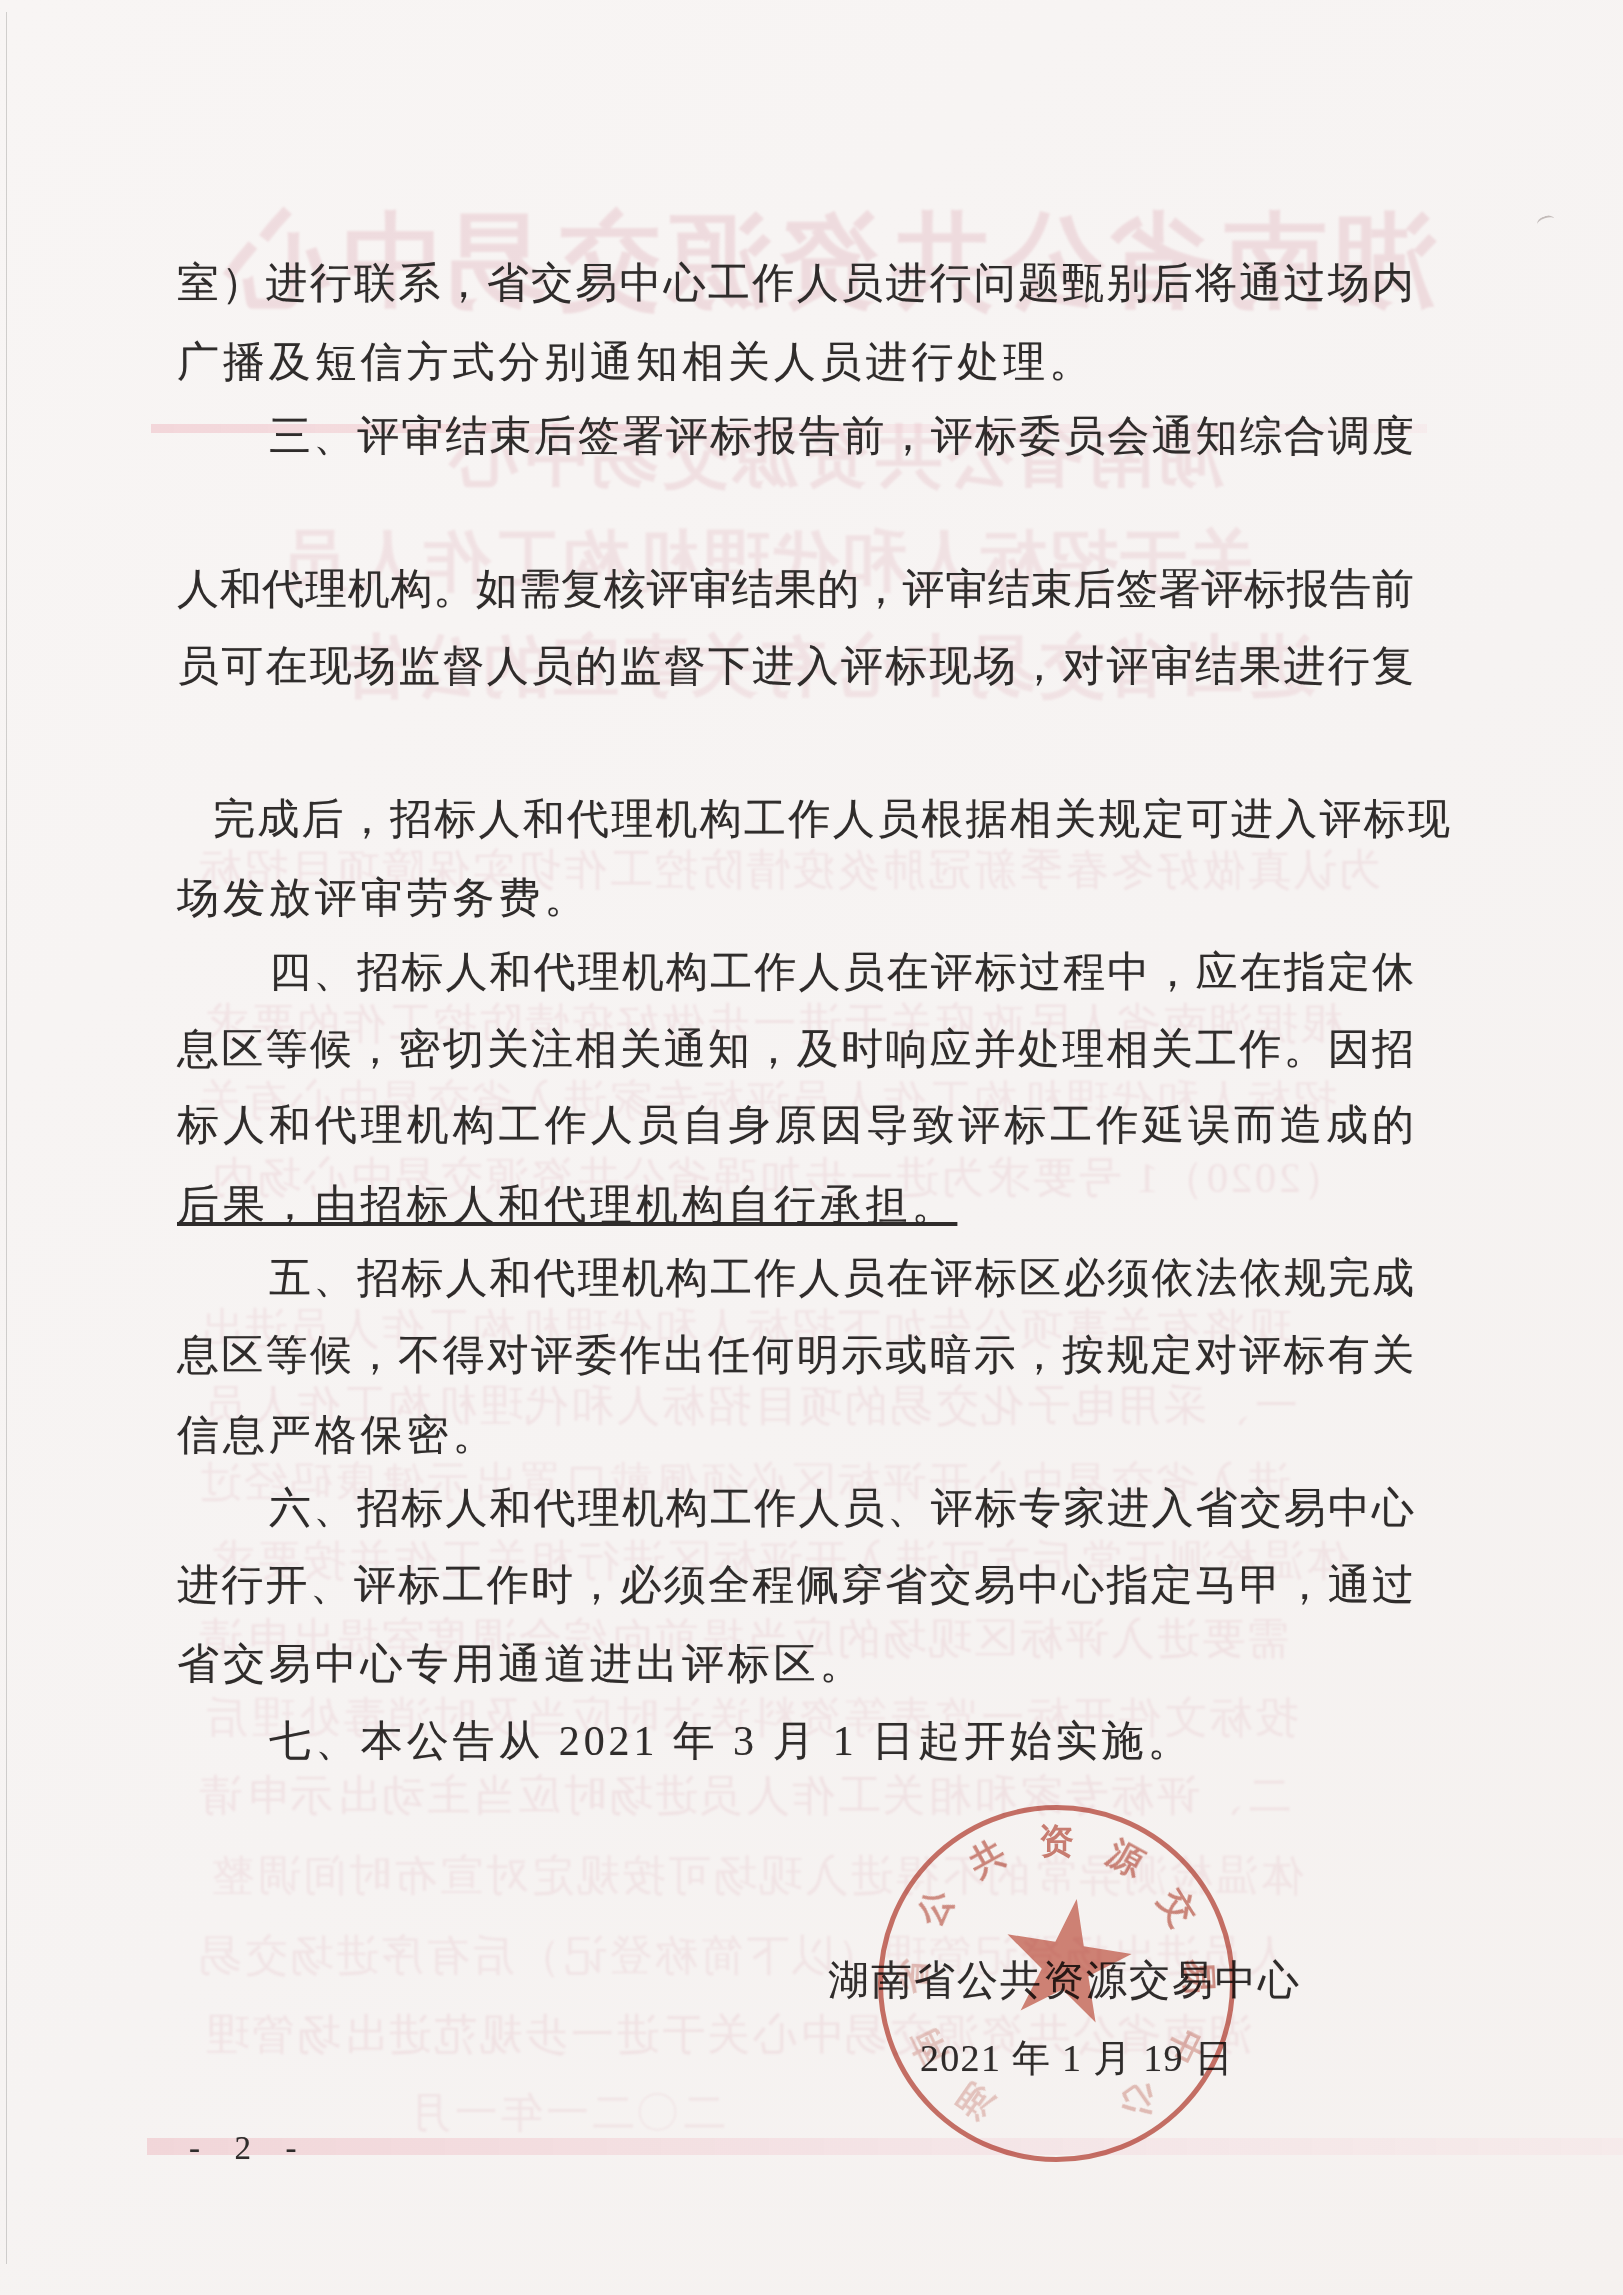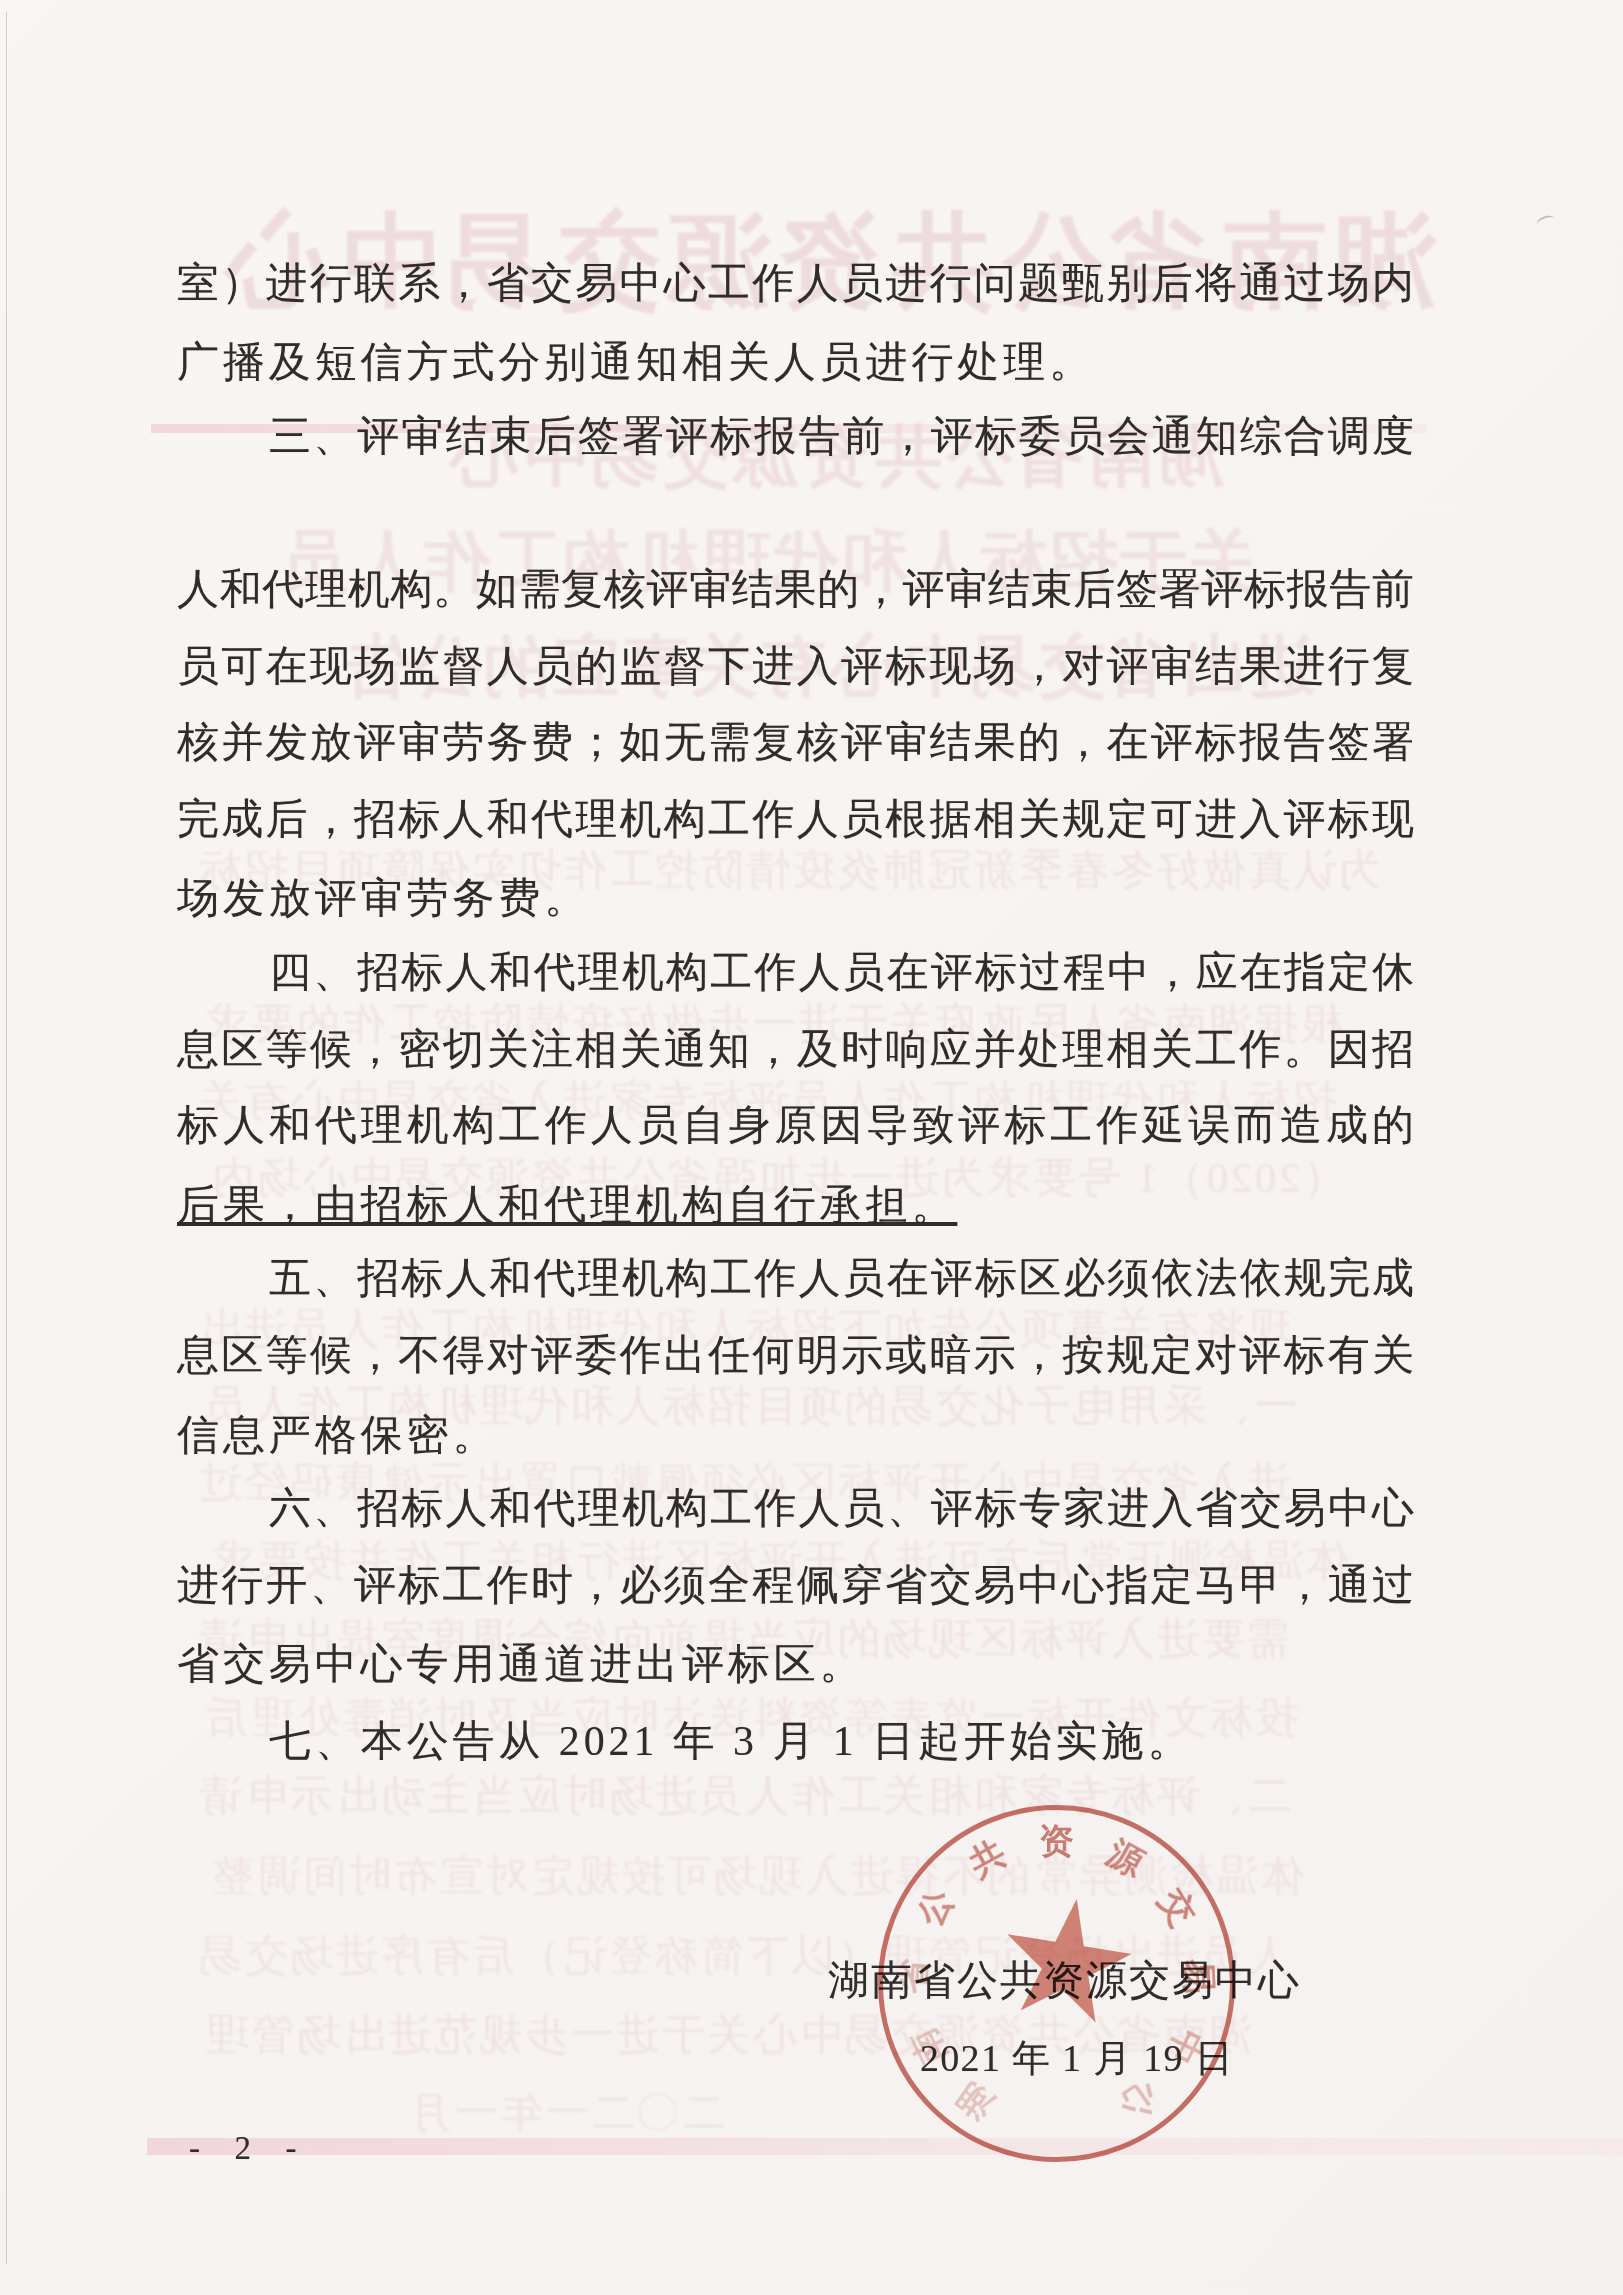--- a/index.html
+++ b/index.html
@@ -77,22 +77,21 @@
   <div class="bleed" style="left:406px;top:2084px;font-size:43px;letter-spacing:2.6px;opacity:.11;">二〇二一年一月</div>
 
   <div class="pink-streak" style="left:151px;top:424px;width:1276px;height:9.2px;"></div>
   <div class="pink-streak" style="left:147px;top:2138px;width:1476px;height:17px;"></div>
 
   <div class="line full" style="top:262px;">室）进行联系，省交易中心工作人员进行问题甄别后将通过场内</div>
   <div class="line short" style="top:338px;">广播及短信方式分别通知相关人员进行处理。</div>
   <div class="line full indent" style="top:415px;">三、评审结束后签署评标报告前，评标委员会通知综合调度</div>
   <div class="line full" style="top:568px;">人和代理机构。如需复核评审结果的，评审结束后签署评标报告前</div>
   <div class="line full" style="top:645px;">员可在现场监督人员的监督下进入评标现场，对评审结果进行复</div>
-  <div class="line full" style="top:721px;">核并发放评审劳务费；如无需复核评审结果的，在评标报告签署</div>
-  <div class="line full" style="top:798px;">完成后，招标人和代理机构工作人员根据相关规定可进入评标现</div>
+  <div class="line full" style="top:798px;margin-left:36px;">完成后，招标人和代理机构工作人员根据相关规定可进入评标现</div>
   <div class="line short" style="top:874px;">场发放评审劳务费。</div>
   <div class="line full indent" style="top:951px;">四、招标人和代理机构工作人员在评标过程中，应在指定休</div>
   <div class="line full" style="top:1028px;">息区等候，密切关注相关通知，及时响应并处理相关工作。因招</div>
   <div class="line full" style="top:1104px;">标人和代理机构工作人员自身原因导致评标工作延误而造成的</div>
   <div class="line short" style="top:1181px;text-decoration:underline;">后果，由招标人和代理机构自行承担。</div>
   <div class="line full indent" style="top:1257px;">五、招标人和代理机构工作人员在评标区必须依法依规完成</div>
   <div class="line full" style="top:1334px;">息区等候，不得对评委作出任何明示或暗示，按规定对评标有关</div>
   <div class="line short" style="top:1411px;">信息严格保密。</div>
   <div class="line full indent" style="top:1487px;">六、招标人和代理机构工作人员、评标专家进入省交易中心</div>
   <div class="line full" style="top:1564px;">进行开、评标工作时，必须全程佩穿省交易中心指定马甲，通过</div>

